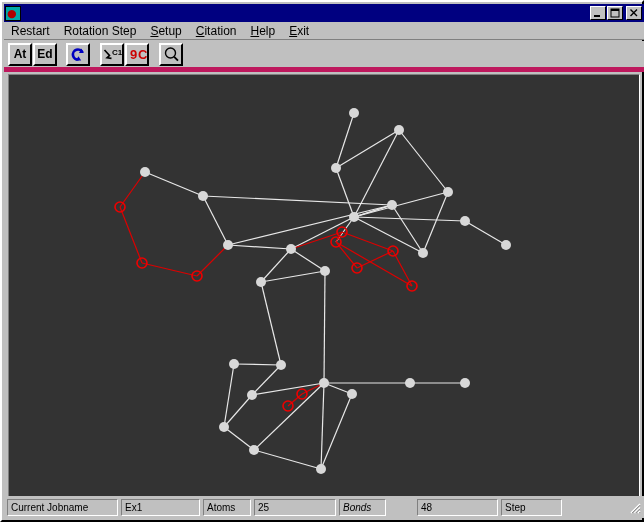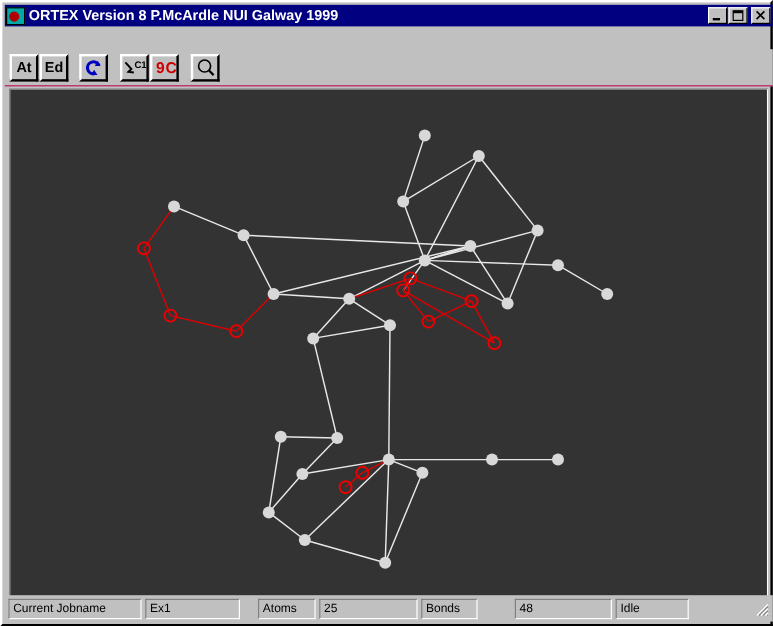--- a/index.html
+++ b/index.html
@@ -62,21 +62,21 @@
   .menu-item{
     font-size:12px;color:#000;padding:1px 7px;white-space:nowrap;
     cursor:default;
   }
   .menu-item u{text-decoration:underline;}
   
   .toolbar{
     position:absolute;left:2px;top:39px;width:640px;height:31px;
     background:#c0c0c0;display:flex;align-items:center;
     padding-left:4px;box-sizing:border-box;
-    border-bottom:1px solid #be185d;
+    border-bottom:5px solid #be185d;
   }
   .tbutton{
     width:24px;height:23px;background:#c0c0c0;
     border-top:2px solid #ffffff;border-left:2px solid #ffffff;
     border-right:2px solid #000000;border-bottom:2px solid #000000;
     box-sizing:border-box;
     display:flex;align-items:center;justify-content:center;
     font-size:12px;font-weight:bold;color:#000;
     margin-right:1px;position:relative;cursor:default;
     font-family:"Liberation Sans",sans-serif;
@@ -102,61 +102,68 @@
     height:17px;background:#c0c0c0;
     border-top:1px solid #808080;border-left:1px solid #808080;
     border-right:1px solid #ffffff;border-bottom:1px solid #ffffff;
     box-sizing:border-box;
     display:flex;align-items:center;
     padding-left:3px;font-size:10px;color:#000;
     white-space:nowrap;overflow:hidden;margin-right:3px;text-align:center;
   }
   .sp-jobname{width:111px;}
   .sp-jobvalue{width:79px;}
-  .sp-atomslbl{width:48px;margin-left:12px;}
+  .sp-atomslbl{width:48px;}
   .sp-atomsval{width:82px;}
-  .sp-bondslbl{width:47px;}
+  .sp-bondslbl{width:47px;font-style:italic;}
   .sp-bondsval{width:81px;margin-left:28px;}
   .sp-mode{width:103px;}
   .sp-state{width:61px;}
   .grip{
     margin-left:auto;width:14px;height:14px;position:relative;
   }
   .grip svg{display:block;}
 </style>
 </head>
 <body>
 
 <div class="window">
 
   <div class="titlebar">
     <div class="title-icon">
       <span class="glyph">●</span>
     </div>
-    <span class="title-text">ORTEX Version 8 P.McArdle NUI Galway 1999</span>
     <div class="title-buttons">
       <div class="tbtn">
         <svg width="10" height="10" viewBox="0 0 10 10">
             <rect x="1" y="7" width="6" height="2" fill="#000"></rect>
           </svg>
       </div>
       <div class="tbtn">
         <svg width="10" height="10" viewBox="0 0 10 10">
             <rect x="1" y="1" width="8" height="8" fill="none" stroke="#000" stroke-width="1"></rect>
             <rect x="1" y="1" width="8" height="2" fill="#000"></rect>
           </svg>
       </div>
       <div class="tbtn close">
         <svg width="10" height="10" viewBox="0 0 10 10">
             <path d="M1.5 1.5 L8 8 M8 1.5 L1.5 8" stroke="#000" stroke-width="1.4" fill="none"></path>
           </svg>
       </div>
     </div>
   </div>
 
+  <div class="menubar">
+    <div class="menu-item"><span>Restart</span></div>
+    <div class="menu-item"><span>Rotation Step</span></div>
+    <div class="menu-item"><u>S</u><span>etup</span></div>
+    <div class="menu-item"><u>C</u><span>itation</span></div>
+    <div class="menu-item"><u>H</u><span>elp</span></div>
+    <div class="menu-item"><u>E</u><span>xit</span></div>
+  </div>
 
   <div class="toolbar">
     <div class="tbutton">
       <span>At</span>
     </div>
     <div class="tbutton">
       <span>Ed</span>
     </div>
     <div class="tb-gap"></div>
     <div class="tbutton">
@@ -296,21 +303,21 @@
     <div class="spanel sp-atomsval">
         <span>25</span>
       </div>
     <div class="spanel sp-bondslbl">
         <span>Bonds</span>
       </div>
     <div class="spanel sp-bondsval">
         <span>48</span>
       </div>
     <div class="spanel sp-state">
-        <span>Idle</span>
+        <span>Step</span>
       </div>
     <div class="grip">
       <svg width="14" height="14" viewBox="0 0 14 14">
         <path d="M13 4 L4 13 M13 7.5 L7.5 13 M13 11 L11 13" stroke="#ffffff" stroke-width="1.6" fill="none"></path>
         <path d="M13 5.2 L5.2 13 M13 8.7 L8.7 13 M13 12.2 L12.2 13" stroke="#808080" stroke-width="1" fill="none"></path>
       </svg>
     </div>
   </div>
 
 </div>

